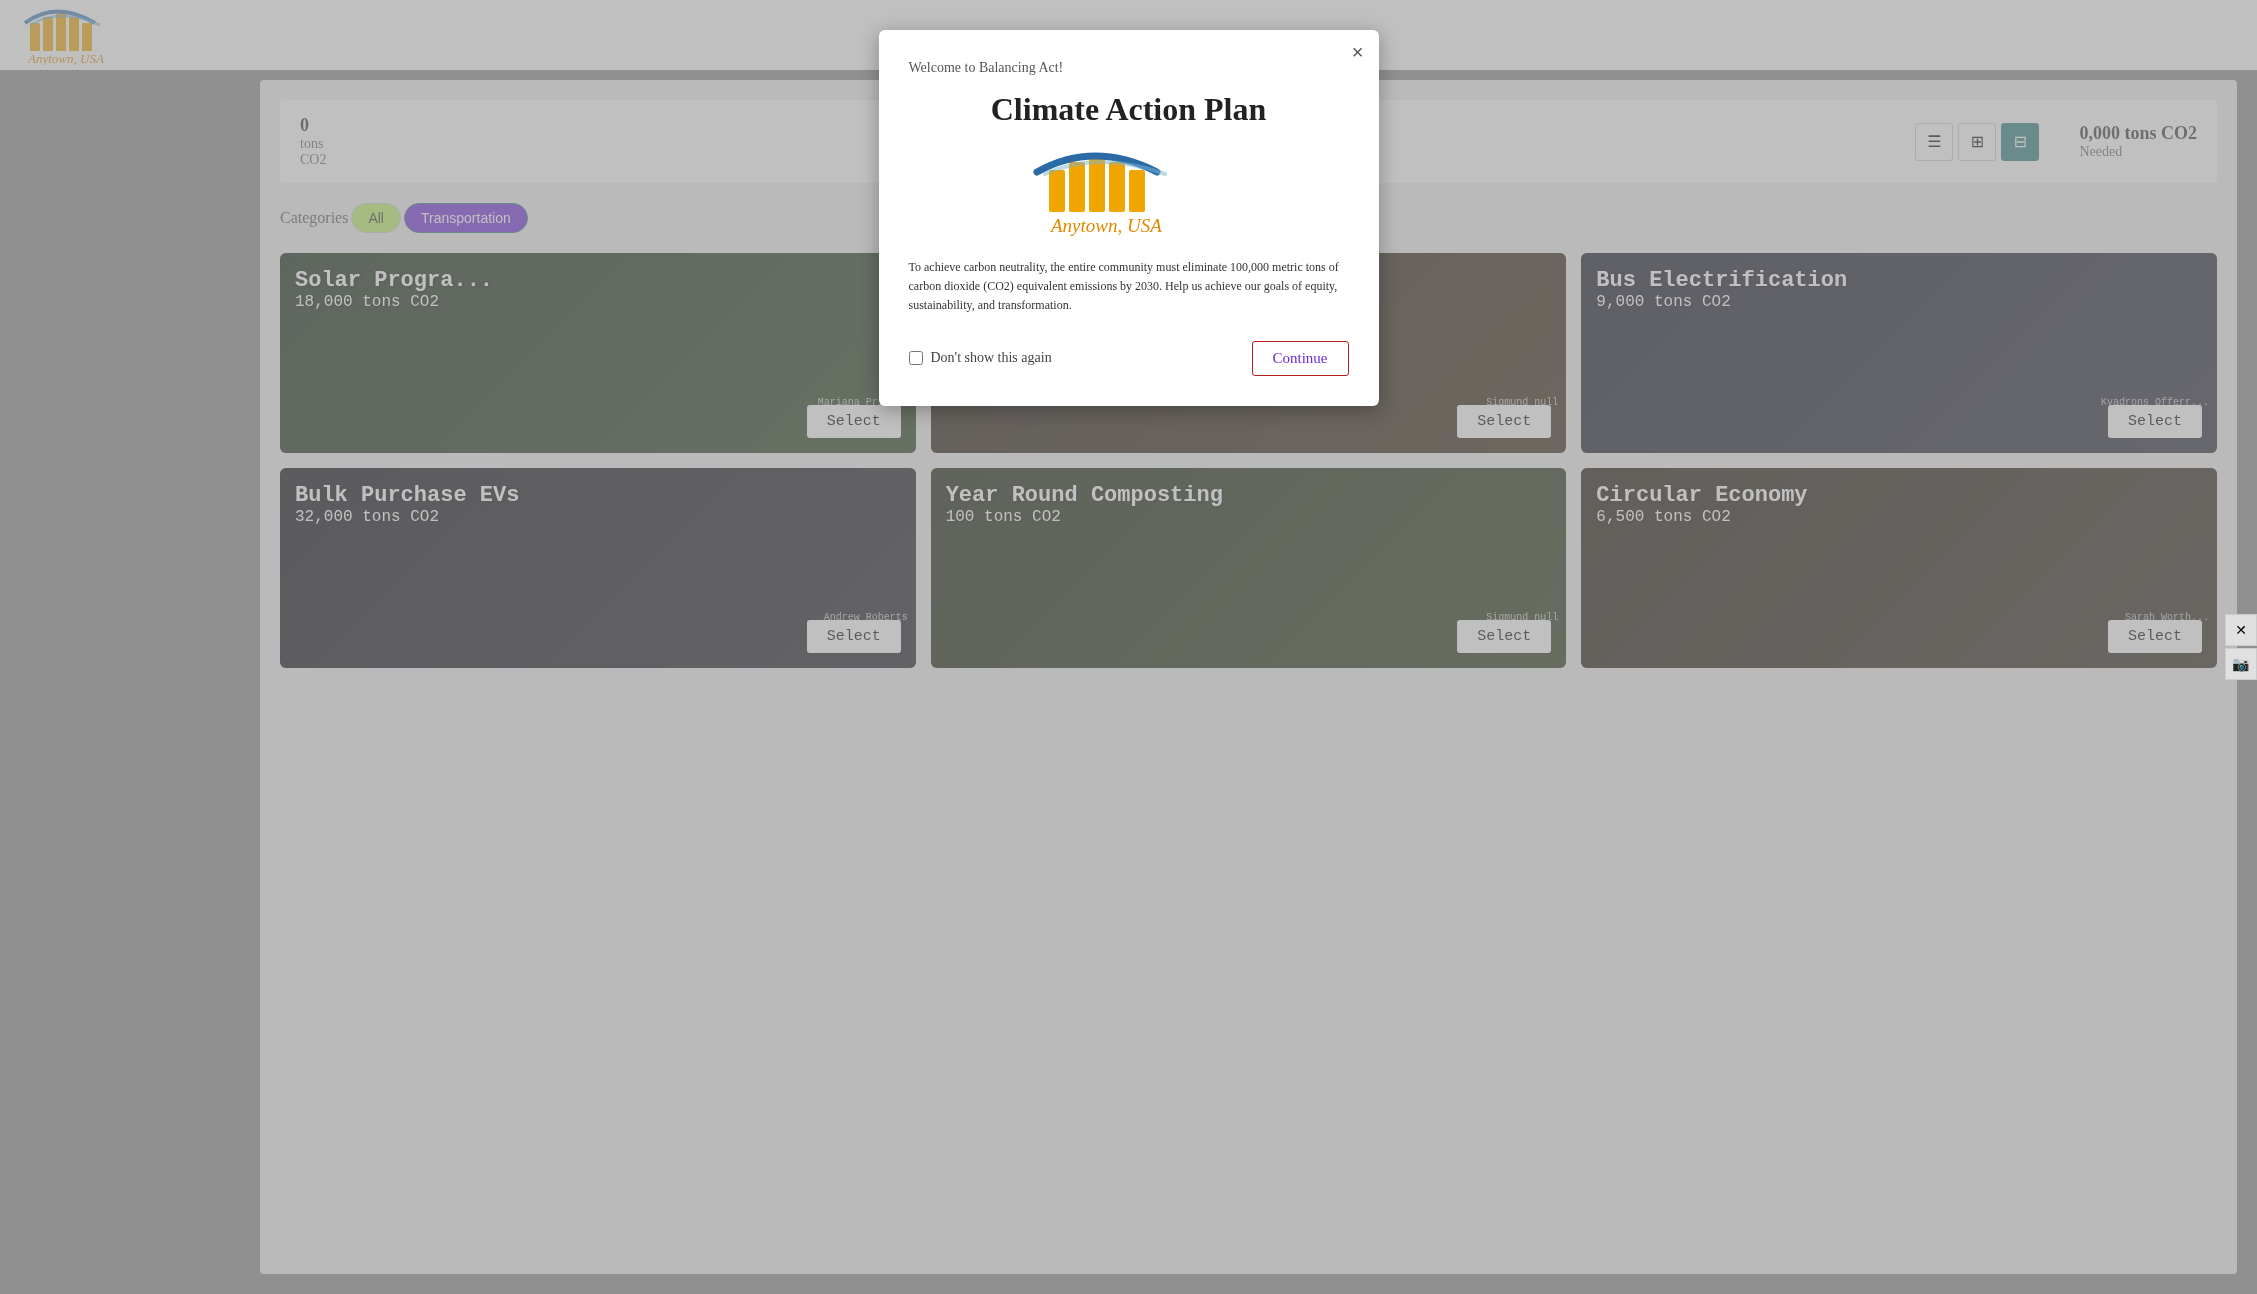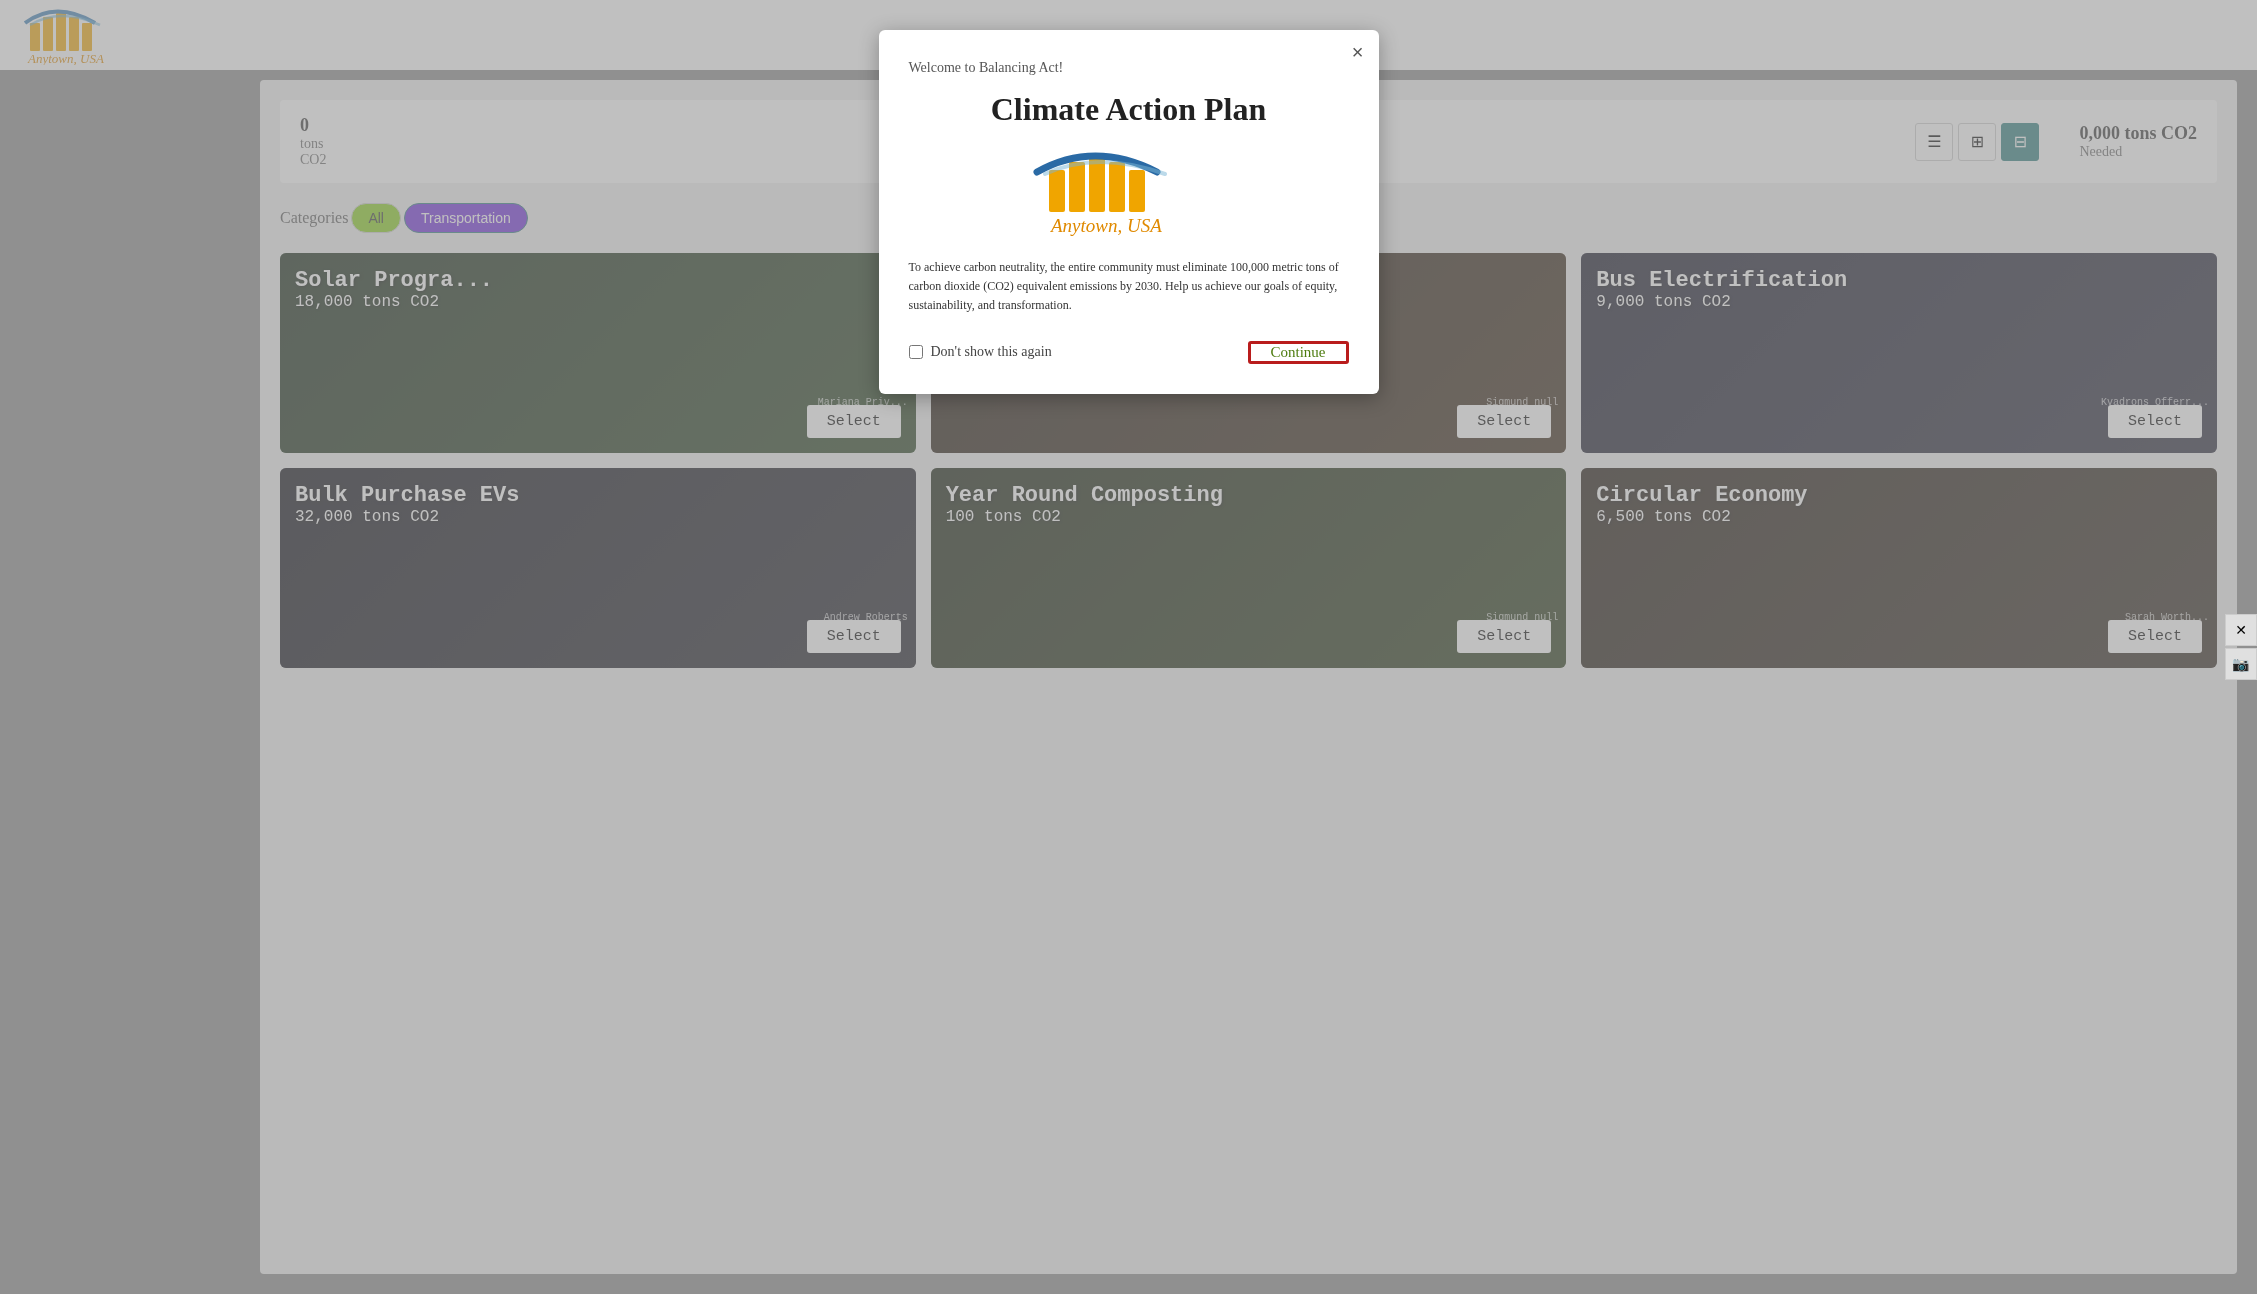--- a/index.html
+++ b/index.html
@@ -100,21 +100,21 @@
 
     .cat-label {
       font-size: 16px;
       color: #555;
     }
 
     .cat-btn {
       padding: 6px 16px;
       border: 1px solid #ccc;
       border-radius: 20px;
-      background: #84cc16;
+      background: #bef264;
       cursor: pointer;
       font-size: 14px;
       color: #333;
     }
 
     .cat-btn.active {
       background: #6d28d9;
       color: white;
       border-color: #2a7a7a;
     }
@@ -280,27 +280,27 @@
       cursor: pointer;
     }
 
     .dont-show-label input[type="checkbox"] {
       width: 14px;
       height: 14px;
     }
 
     .continue-btn {
       background: white;
-      border: 3px solid #b91c1c;
-      padding: 0 20px;
+      border: 1px solid #b91c1c;
+      padding: 8px 20px;
       font-size: 15px;
       cursor: pointer;
       border-radius: 3px;
       font-family: inherit;
-      color: #4d7c0f;
+      color: #6d28d9;
     }
 
     
     .right-widget {
       position: absolute;
       right: 0;
       top: 50%;
       transform: translateY(-50%);
       z-index: 200;
       display: flex;

